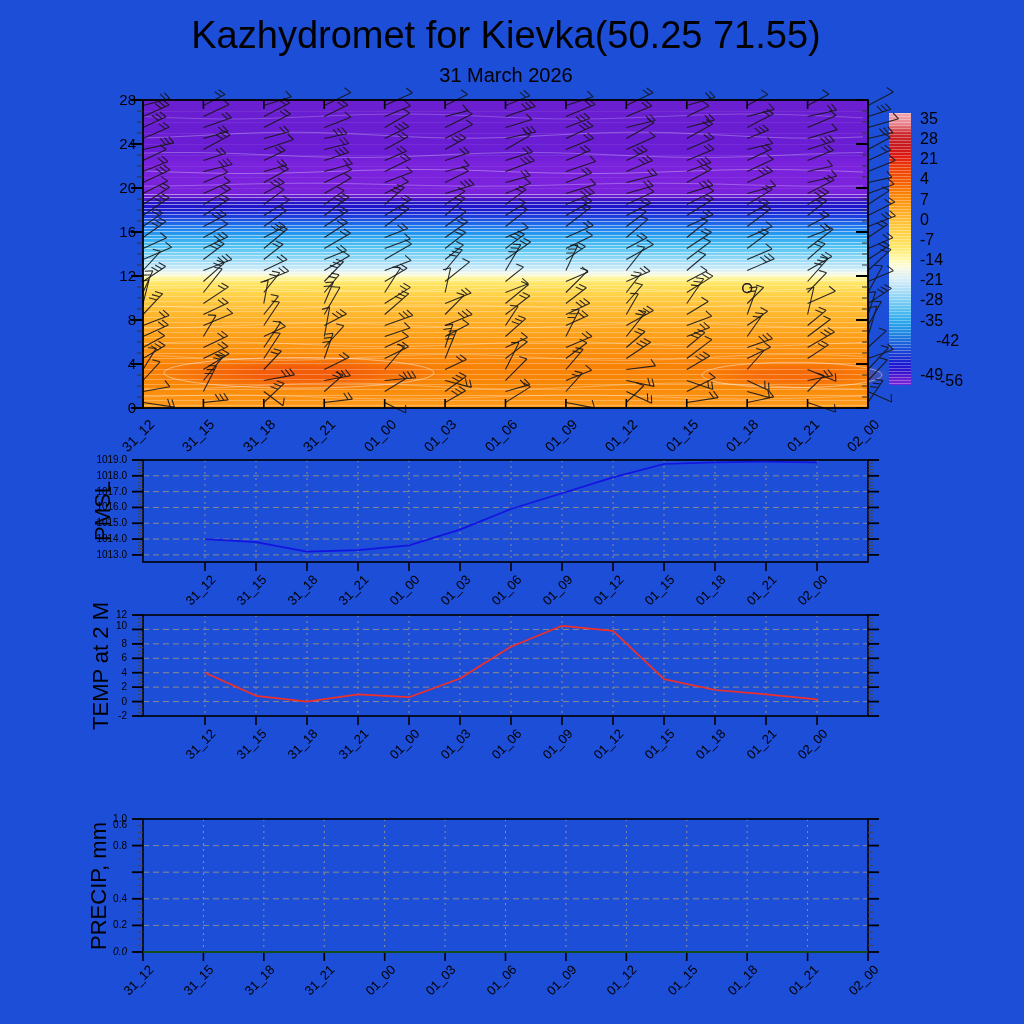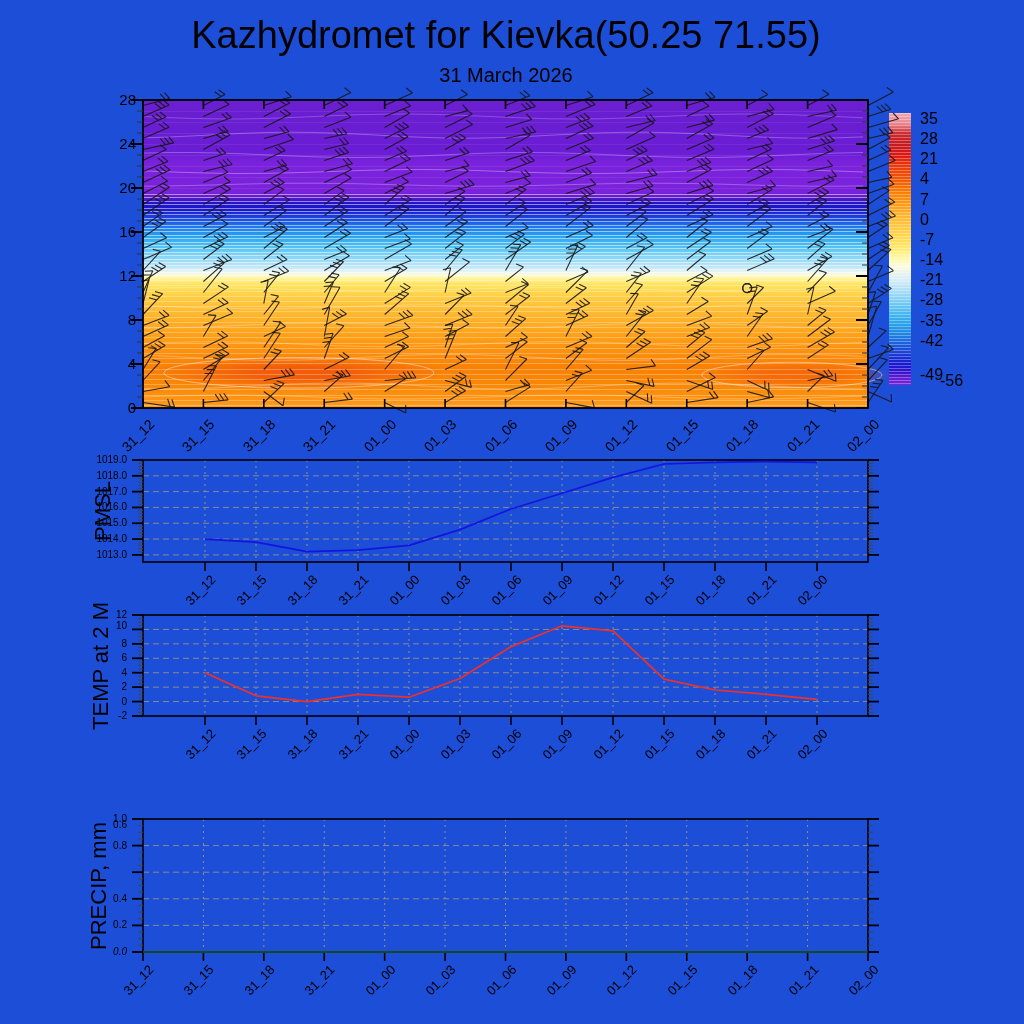--- a/index.html
+++ b/index.html
@@ -800,21 +800,21 @@
       <div class="cbl" style="top: 129.15px; position: absolute;">28</div>
       <div class="cbl" style="top: 149.3px; position: absolute;">21</div>
       <div class="cbl" style="top: 169.45px; position: absolute;">4</div>
       <div class="cbl" style="top: 189.6px; position: absolute;">7</div>
       <div class="cbl" style="top: 209.75px; position: absolute;">0</div>
       <div class="cbl" style="top: 229.9px; position: absolute;">-7</div>
       <div class="cbl" style="top: 250.05px; position: absolute;">-14</div>
       <div class="cbl" style="top: 270.2px; position: absolute;">-21</div>
       <div class="cbl" style="top: 290.35px; position: absolute;">-28</div>
       <div class="cbl" style="top: 310.5px; position: absolute;">-35</div>
-      <div class="cbl" style="top: 330.65px; position: absolute;">-42</div>
+      <div class="cbl" style="top: 330.65px; position: absolute; margin-left: 16px;">-42</div>
       <div class="cbl" style="top: 365px; position: absolute;">-49</div>
       <div class="cbl" style="top: 370.95px; position: absolute; margin-left: 20px;">-56</div>
       <div class="ylab ylab-line" style="left: 83px; top: 454px; position: absolute;">1019.0</div>
       <div class="ylab ylab-line" style="left: 83px; top: 469.814px; position: absolute;">1018.0</div>
       <div class="ylab ylab-line" style="left: 83px; top: 485.628px; position: absolute;">1017.0</div>
       <div class="ylab ylab-line" style="left: 83px; top: 501.442px; position: absolute;">1016.0</div>
       <div class="ylab ylab-line" style="left: 83px; top: 517.256px; position: absolute;">1015.0</div>
       <div class="ylab ylab-line" style="left: 83px; top: 533.07px; position: absolute;">1014.0</div>
       <div class="ylab ylab-line" style="left: 83px; top: 548.884px; position: absolute;">1013.0</div>
       <div class="xlab" style="left: 151.988px; top: 572px; position: absolute;">31_12</div>

